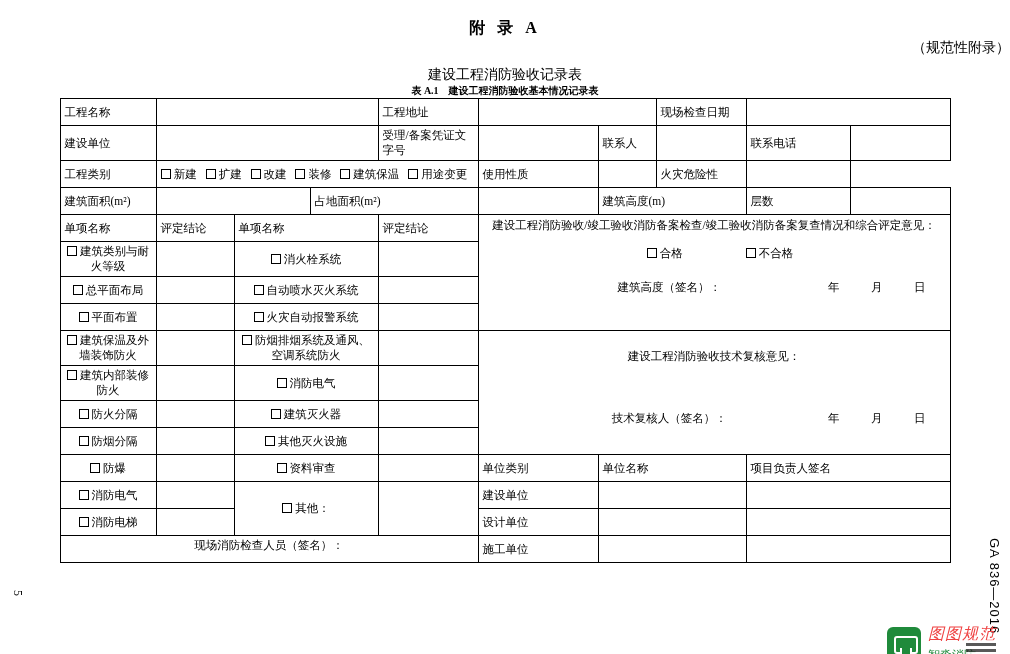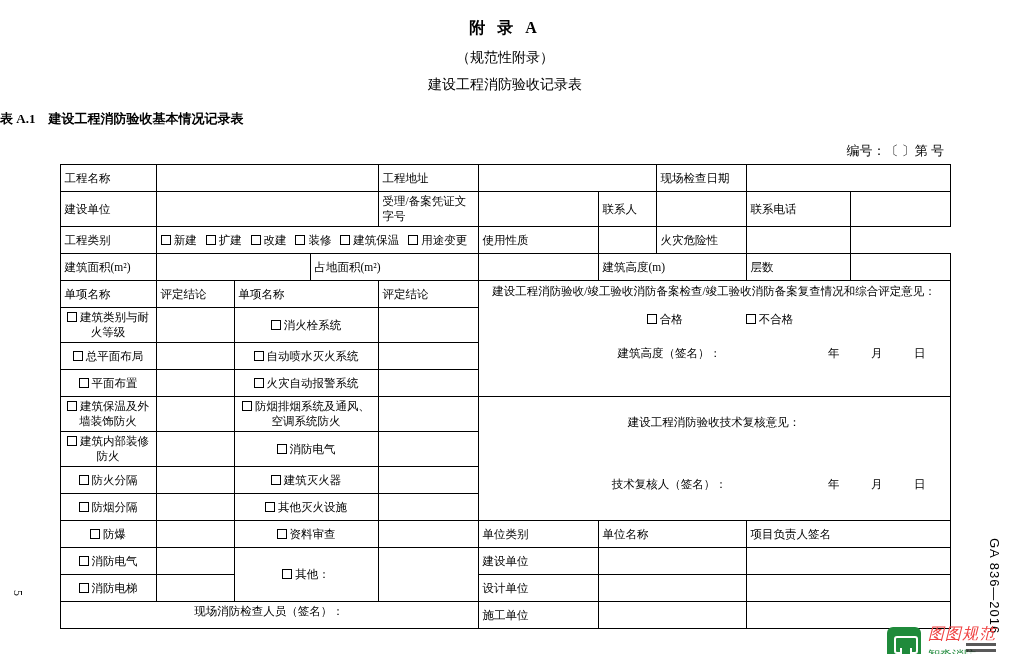--- a/index.html
+++ b/index.html
@@ -8,24 +8,24 @@
     background:#ffffff;
     font-family:"Liberation Serif","DejaVu Serif",serif;
     color:#000;
     position:relative;
     overflow:hidden;
   }
   .page{position:relative;width:1010px;height:654px;}
 
   .t-center{text-align:center;font-family:Liberation Serif, serif;}
   .hdr-a{font-size:16px;font-weight:bold;letter-spacing:4px;margin-top:18px;}
-  .hdr-b{font-size:14px;margin-top:10px;}
+  .hdr-b{font-size:14px;text-align:right;}
   .hdr-c{font-size:14px;margin-top:9px;}
   .intro{font-size:14px;margin:22px 0 0 78px;}
-  .tbl-title{font-size:13px;font-weight:bold;margin-top:16px;}
+  .tbl-title{font-size:10px;font-weight:bold;text-align:center;}
   .code-line{font-size:13px;text-align:right;margin:14px 66px 4px 0;}
 
   table.form{
     border-collapse:collapse;
     margin:0 auto;
     width:890px;
     table-layout:fixed;
     font-size:11.5px;
   }
   table.form td{
@@ -92,21 +92,20 @@
 
 <div class="page">
 
   <div class="hdr-a t-center">附 录 A</div>
   <div class="hdr-b t-center">（规范性附录）</div>
   <div class="hdr-c t-center">建设工程消防验收记录表</div>
 
 
   <div class="tbl-title">表 A.1　建设工程消防验收基本情况记录表</div>
 
-  <div class="code-line">编号：〔  〕第    号</div>
 
   <table class="form">
     <colgroup>
       <col style="width:96px">
       <col style="width:78px">
       <col style="width:76px">
       <col style="width:68px">
       <col style="width:100px">
       <col style="width:74px">
       <col style="width:46px">

